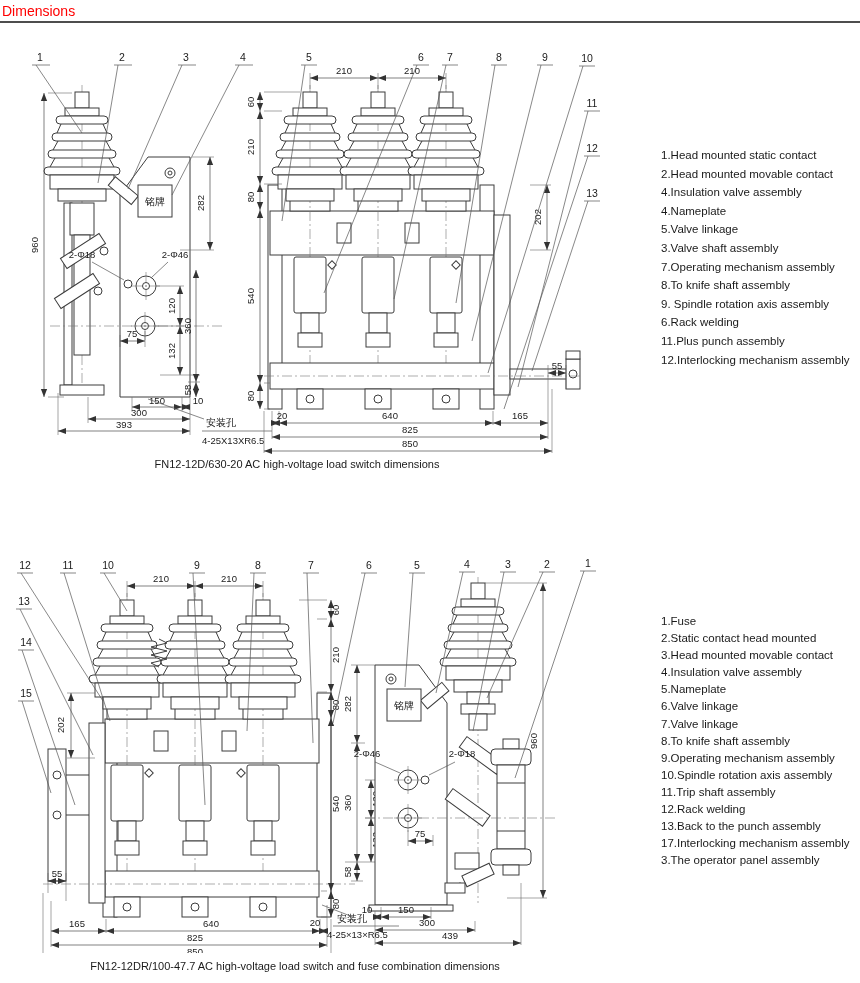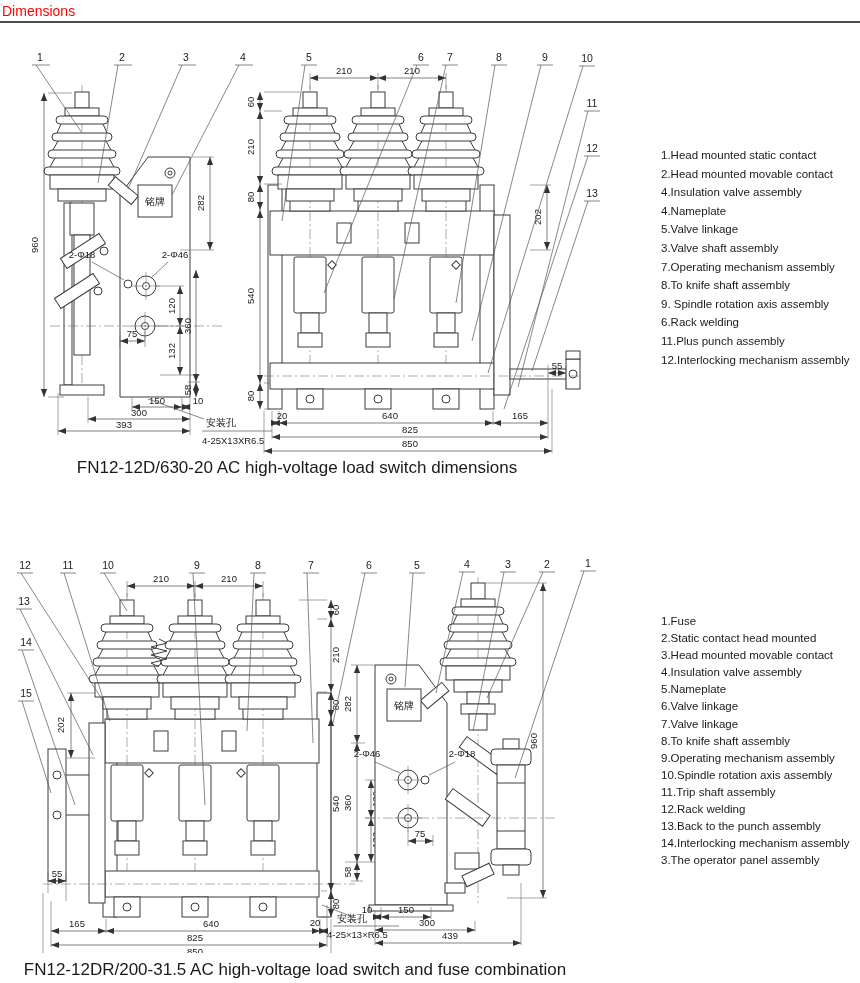--- a/index.html
+++ b/index.html
@@ -3,21 +3,21 @@
 <meta charset="utf-8">
 <style>
   *{margin:0;padding:0;box-sizing:border-box}
   html,body{width:860px;height:983px;background:#fff;position:relative;overflow:hidden;
     font-family:"Liberation Sans",sans-serif;color:#111}
   .title{position:absolute;left:2px;top:3px;font-size:14px;font-weight:normal;color:#f00}
   .rule{position:absolute;left:0;top:21px;width:860px;height:0;border-top:2px solid #4d4d4d}
   svg{position:absolute}
   #svg1{left:20px;top:45px}
   #svg2{left:15px;top:553px}
-  .caption{position:absolute;font-size:17px;color:#1a1a1a}
+  .caption{position:absolute;font-size:11px;color:#1a1a1a}
   #cap1{left:0;top:458px;width:594px;text-align:center}
   #cap2{left:0;top:960px;width:590px;text-align:center}
   .parts{position:absolute;left:661px;font-size:11.5px;color:#1a1a1a;white-space:nowrap}
   #parts1{top:146px;line-height:18.6px}
   #parts2{top:613px;line-height:17.1px}
   svg text{font-family:"Liberation Sans",sans-serif;font-size:9.5px;fill:#1a1a1a}
   svg text.co{font-size:10.5px}
   svg text.cn{font-size:10px}
   .geo{stroke:#3d3d3d;stroke-width:1;fill:none}
   .geof{stroke:#3d3d3d;stroke-width:1;fill:#fff}
@@ -430,31 +430,31 @@
     <text class="co" x="11" y="144" text-anchor="middle">15</text>
     <text class="co" x="354" y="16" text-anchor="middle">6</text>
     <text class="co" x="402" y="16" text-anchor="middle">5</text>
     <text class="co" x="452" y="15" text-anchor="middle">4</text>
     <text class="co" x="493" y="15" text-anchor="middle">3</text>
     <text class="co" x="532" y="15" text-anchor="middle">2</text>
     <text class="co" x="573" y="14" text-anchor="middle">1</text>
   </g>
 </svg>
 
-<div class="caption" id="cap2">FN12-12DR/200-31.5 AC high-voltage load switch and fuse combination dimensions</div>
+<div class="caption" id="cap2">FN12-12DR/100-47.7 AC high-voltage load switch and fuse combination dimensions</div>
 
 <div class="parts" id="parts2">
   <div>1.Fuse</div>
   <div>2.Static contact head mounted</div>
   <div>3.Head mounted movable contact</div>
   <div>4.Insulation valve assembly</div>
   <div>5.Nameplate</div>
   <div>6.Valve linkage</div>
   <div>7.Valve linkage</div>
   <div>8.To knife shaft assembly</div>
   <div>9.Operating mechanism assembly</div>
   <div>10.Spindle rotation axis assembly</div>
   <div>11.Trip shaft assembly</div>
   <div>12.Rack welding</div>
   <div>13.Back to the punch assembly</div>
-  <div>14.Interlocking mechanism assembly</div>
+  <div>17.Interlocking mechanism assembly</div>
   <div>3.The operator panel assembly</div>
 </div>
 
 </body></html>

